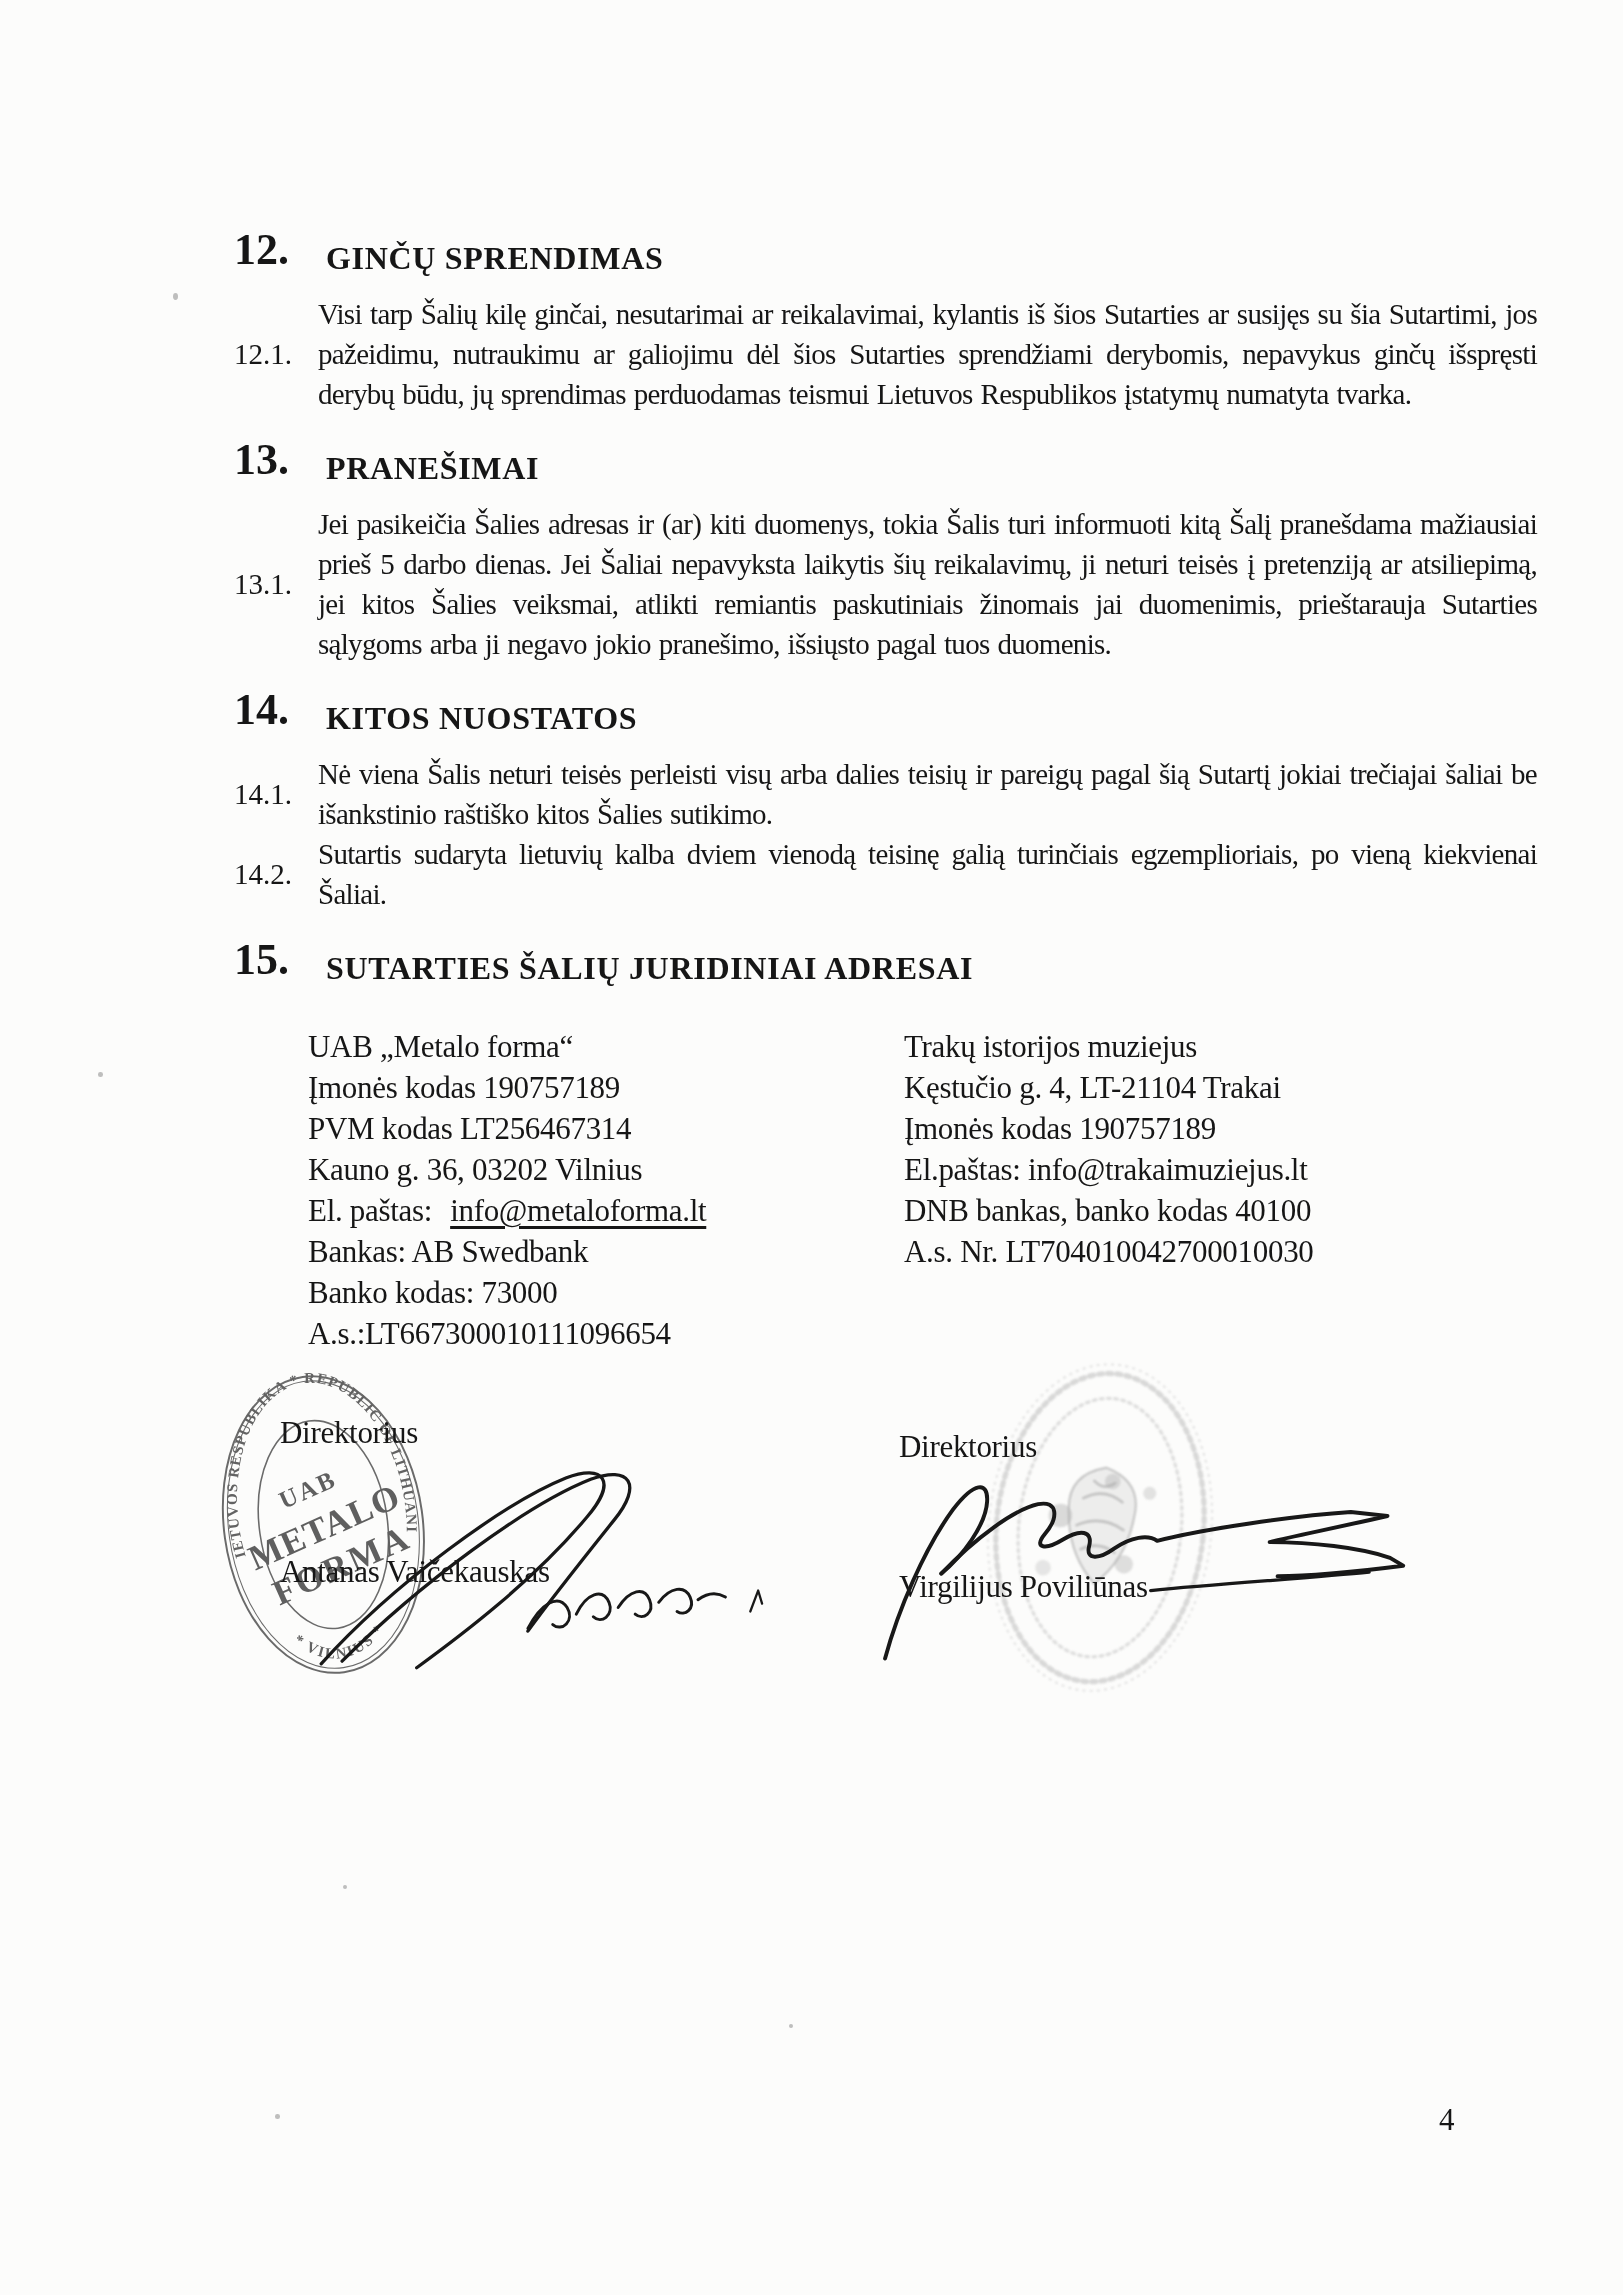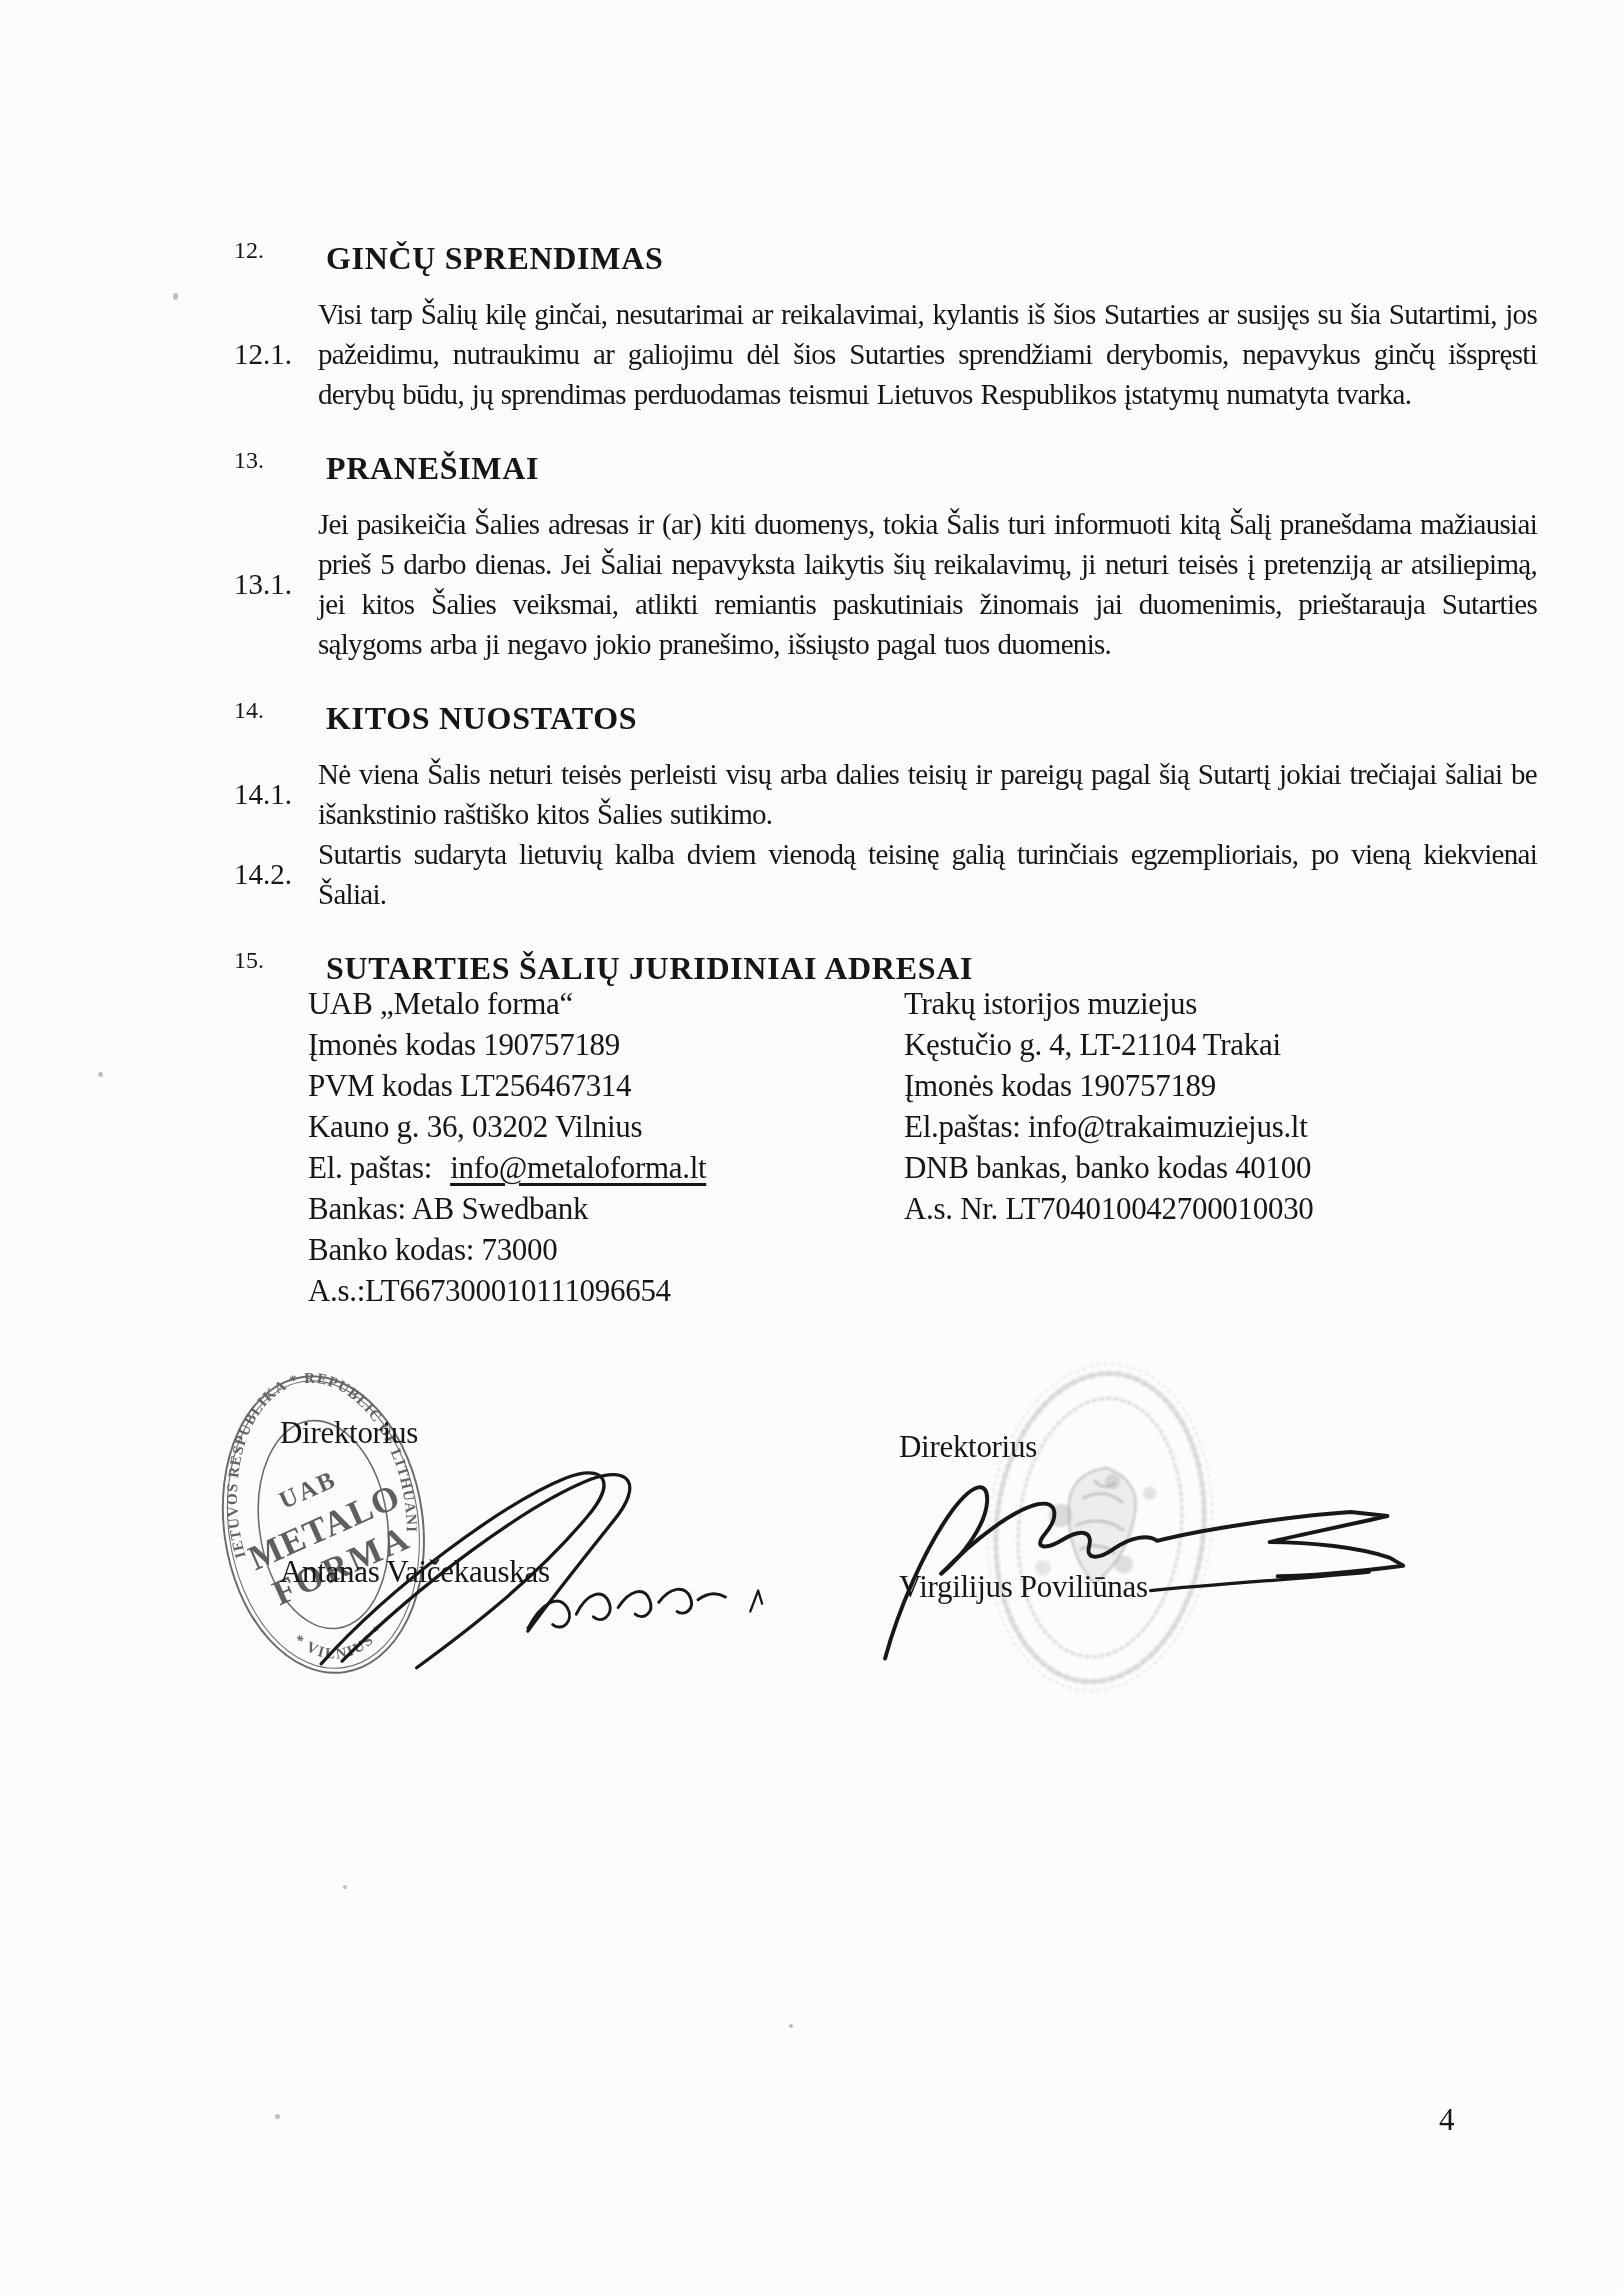--- a/index.html
+++ b/index.html
@@ -10,29 +10,29 @@
     background: #fcfcfb;
     color: #161616;
     font-family: "Liberation Serif", "DejaVu Serif", serif;
     overflow: hidden;
   }
 
   
   .doc { position: absolute; left: 234px; top: 230px; width: 1303px; }
   .sec { margin: 0 0 26px 0; }
   .hrow { display: flex; margin: 0 0 7.9px 0; }
-  .hnum  { flex: 0 0 84px; font-weight: normal; font-size: 24px; line-height: 40px; }
+  .hnum  { flex: 0 0 84px; font-weight: bold; font-size: 44px; line-height: 40px; }
   .htitle{ margin: 8px; font-weight: bold; font-size: 32px; line-height: 40px; letter-spacing: 0.7px; }
   .crow { display: flex; align-items: center; }
   .cnum { flex: 0 0 84px; font-size: 29px; line-height: 40px; }
   .ctext{ flex: 1; margin: 0; font-size: 29px; line-height: 40px;
           text-align: justify; letter-spacing: -0.7px; word-spacing: 1.3px; }
 
   
-  .addresses { position: absolute; left: 308px; top: 983px; display: flex; z-index: 1; }
+  .addresses { position: absolute; left: 308px; top: 1026px; display: flex; z-index: 1; }
   .party { font-size: 31px; line-height: 41px; letter-spacing: -0.3px; }
   .pleft { width: 596px; }
   .aline { white-space: nowrap; }
   .email-label { margin-right: 18px; }
   .underline { text-decoration: underline; text-underline-offset: 4.6px; }
 
   
   .sig-label { position: absolute; font-size: 31px; line-height: 37px; z-index: 3; letter-spacing: -0.3px; }
   #sig-title-left { left: 280px; top: 1414px; }
   #sig-name-left  { left: 280px; top: 1553px; }

